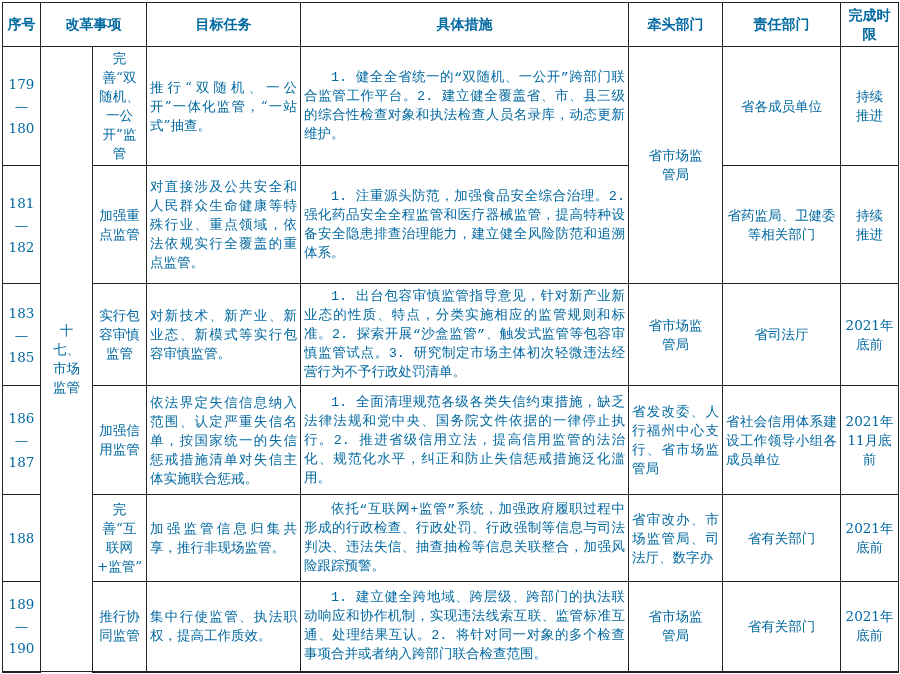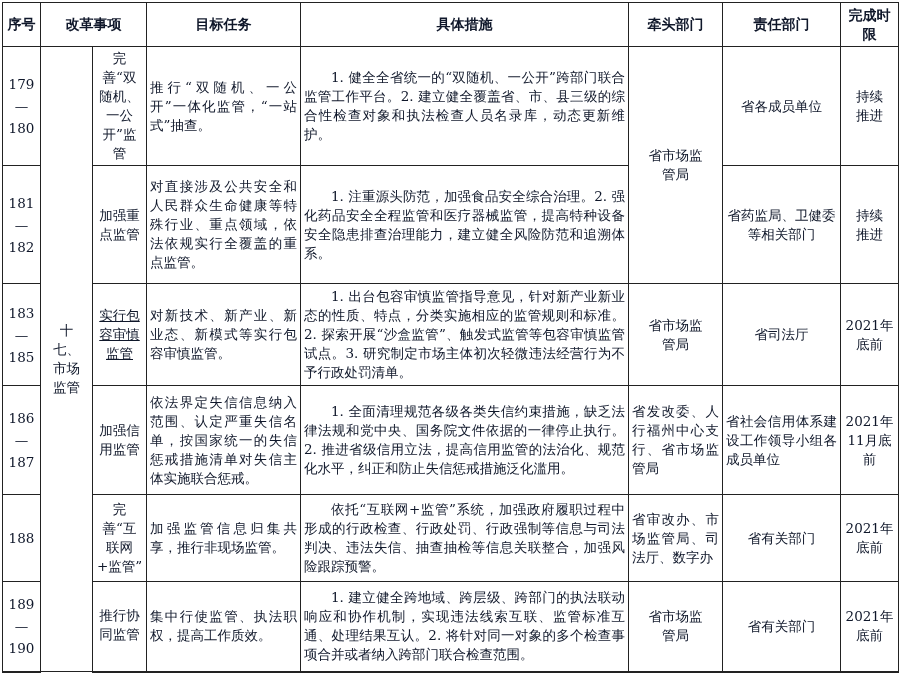--- a/index.html
+++ b/index.html
@@ -4,41 +4,41 @@
   <style>
     html, body { margin: 0; padding: 0; background: #ffffff; }
     body { width: 900px; height: 674px; overflow: hidden; }
     table.reform {
       position: absolute; left: 2px; top: 2px;
       border-collapse: collapse;
       table-layout: fixed;
       width: 896px;
       font-family: "DejaVu Serif", "Liberation Serif", serif;
       font-size: 13.5px;
-      color: #0f172a;
+      color: #0369a1;
       line-height: 19px;
     }
     table.reform td, table.reform th {
       border: 1px solid #222;
       padding: 1px 3px;
       vertical-align: middle;
       overflow: hidden;
     }
     table.reform th {
       font-family: "DejaVu Sans", "Liberation Sans", sans-serif;
       font-weight: bold;
       font-size: 14px;
       text-align: center;
       height: 41px;
       line-height: 19px;
     }
     .c { text-align: center; }
     .j { text-align: justify; }
     .seq { text-align: center; line-height: 22px; }
-    .measure { text-indent: 2em; text-align: justify; }
+    .measure { text-indent: 2em; text-align: justify; font-family: Liberation Mono, monospace; }
     .outer-bottom td { border-bottom: 2px solid #222 !important; }
   </style>
 </head>
 <body>
 
 <table class="reform">
   <colgroup>
     <col style="width:38px">
     <col style="width:52px">
     <col style="width:54px">
@@ -99,21 +99,21 @@
       </td>
     </tr>
 
     <tr style="height:102px">
       <td class="seq">
         <div>183</div>
         <div>—</div>
         <div>185</div>
       </td>
       <td class="c">
-        <div style="width:44px;margin:12px auto;text-decoration:underline;">实行包容审慎监管</div>
+        <div style="width:44px;margin:12px auto;">实行包容审慎监管</div>
       </td>
       <td class="j">对新技术、新产业、新业态、新模式等实行包容审慎监管。</td>
       <td class="measure">1. 出台包容审慎监管指导意见，针对新产业新业态的性质、特点，分类实施相应的监管规则和标准。2. 探索开展“沙盒监管”、触发式监管等包容审慎监管试点。3. 研究制定市场主体初次轻微违法经营行为不予行政处罚清单。</td>
       <td class="c">
         <div style="width:60px;margin:0 auto;">省市场监管局</div>
       </td>
       <td class="c">省司法厅</td>
       <td class="c">
         <div style="width:50px;margin:0 auto;">2021年底前</div>
       </td>
@@ -151,21 +151,21 @@
       </td>
     </tr>
 
     <tr class="outer-bottom" style="height:90px">
       <td class="seq">
         <div>189</div>
         <div>—</div>
         <div>190</div>
       </td>
       <td class="c">
-        <div style="width:44px;margin:0 auto;font-family:Liberation Mono, monospace;">推行协同监管</div>
+        <div style="width:44px;margin:0 auto;">推行协同监管</div>
       </td>
       <td class="j">集中行使监管、执法职权，提高工作质效。</td>
       <td class="measure">1. 建立健全跨地域、跨层级、跨部门的执法联动响应和协作机制，实现违法线索互联、监管标准互通、处理结果互认。2. 将针对同一对象的多个检查事项合并或者纳入跨部门联合检查范围。</td>
       <td class="c">
         <div style="width:60px;margin:0 auto;">省市场监管局</div>
       </td>
       <td class="c">省有关部门</td>
       <td class="c">
         <div style="width:50px;margin:0 auto;">2021年底前</div>
       </td>

